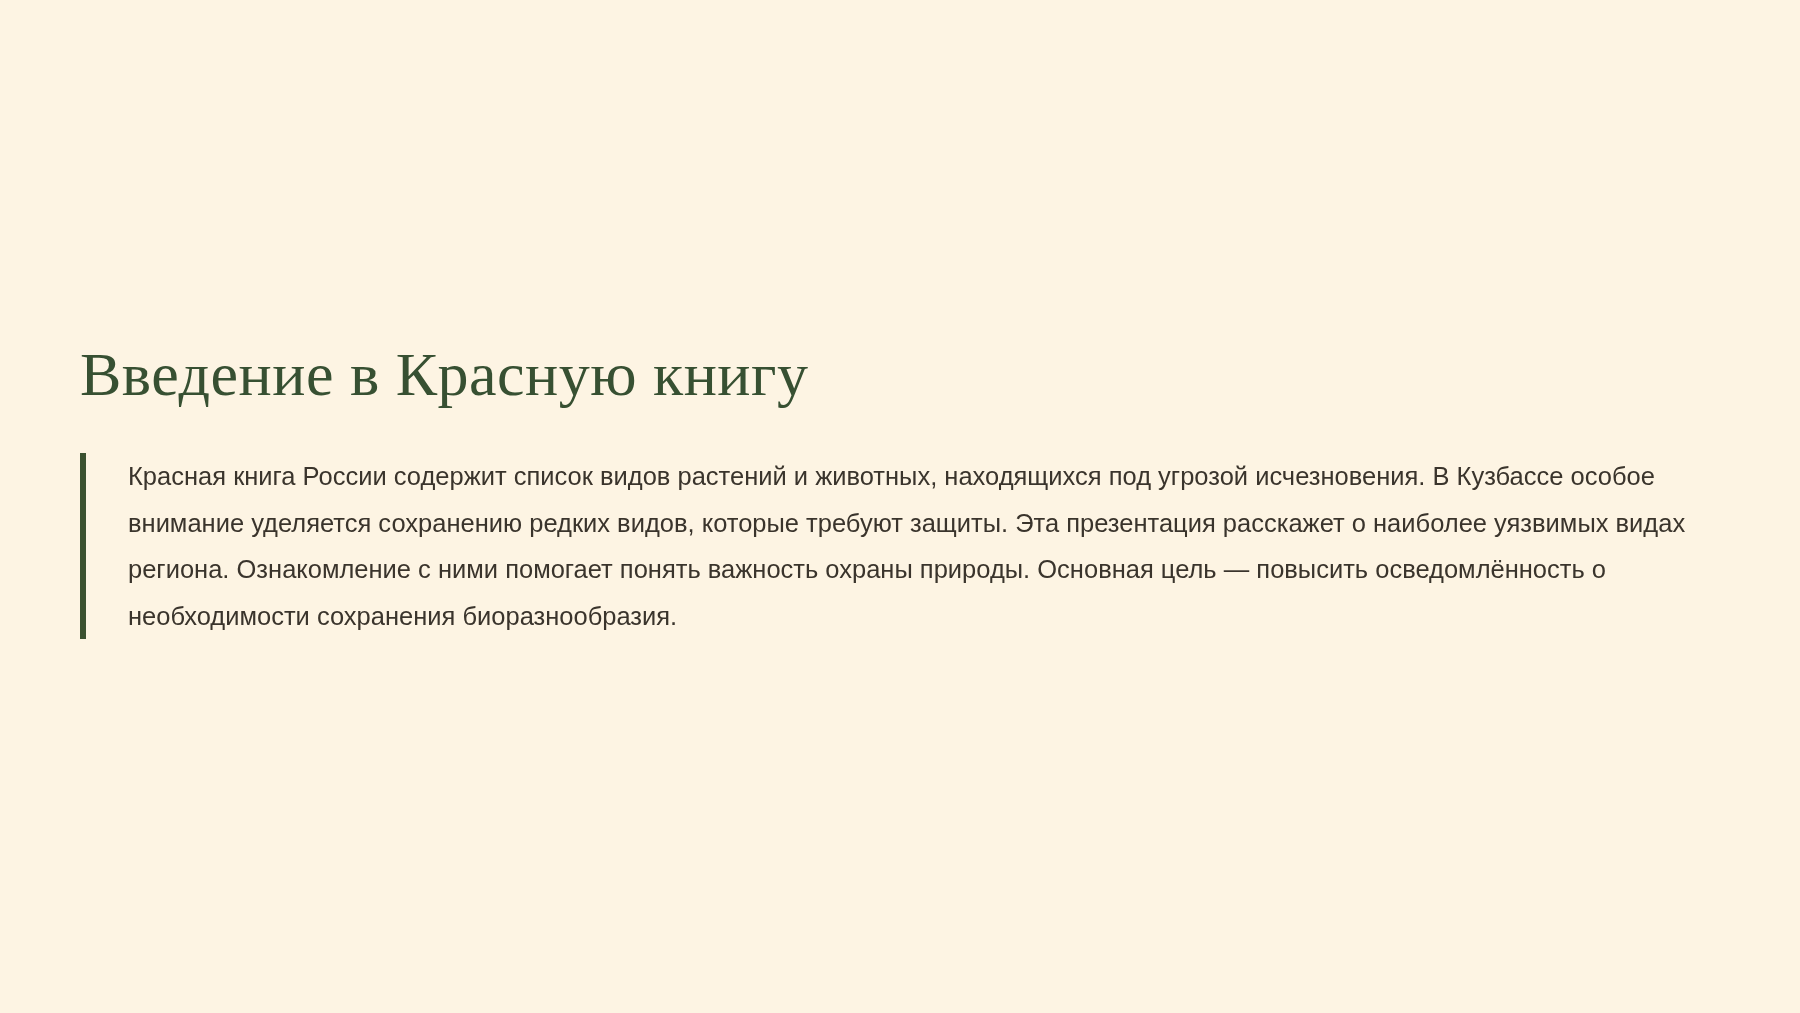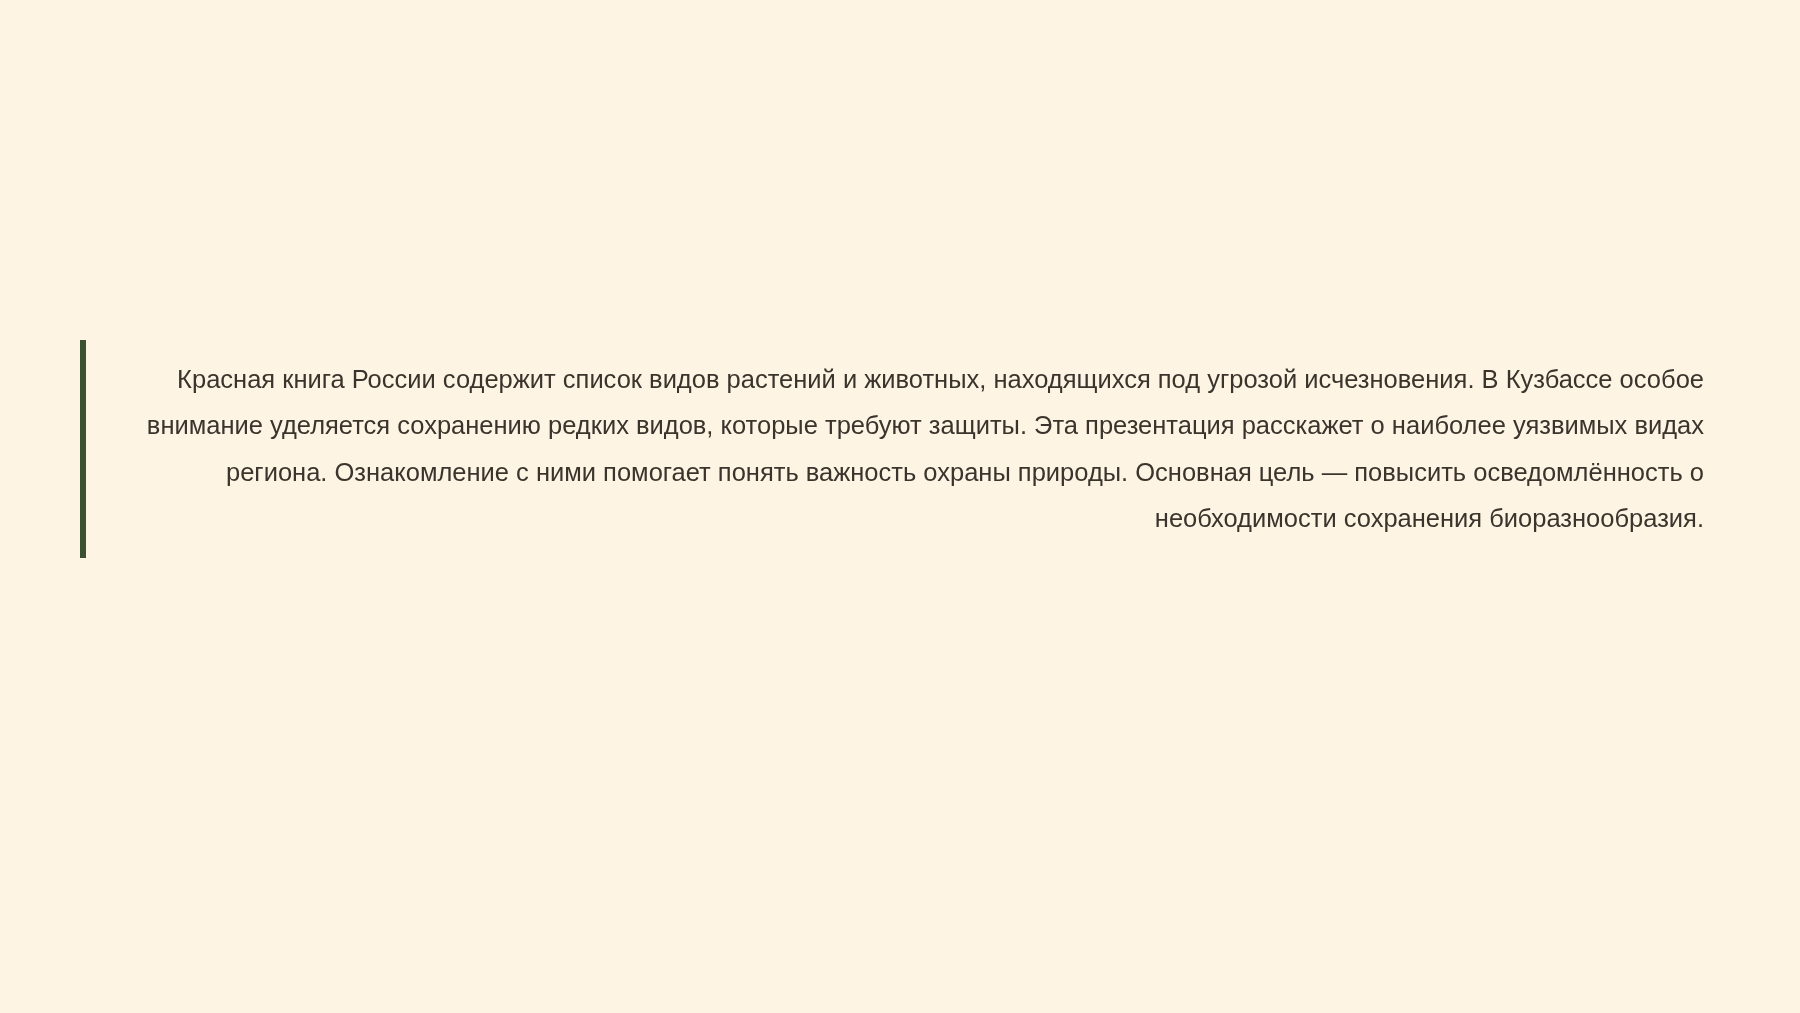--- a/index.html
+++ b/index.html
@@ -55,31 +55,32 @@
   }
 
   .body-text {
     flex: 1 1 auto;
     font-family: "Liberation Sans", "DejaVu Sans", sans-serif;
     font-size: 25.5px;
     line-height: 1.82;
     color: #3a342c;
     font-weight: 400;
     max-width: 1590px;
-    text-align: right;
-    margin: 16px;
+    text-align: left;
+    margin: 0;
   }
 </style>
 </head>
 <body>
 
 <div class="slide">
 
   <div class="slide-content">
 
+    <h1 class="slide-title">Введение в Красную книгу</h1>
 
     <div class="body-block">
 
       <div class="accent-bar"></div>
 
       <p class="body-text">Красная книга России содержит список видов растений и животных, находящихся под угрозой исчезновения. В Кузбассе особое внимание уделяется сохранению редких видов, которые требуют защиты. Эта презентация расскажет о наиболее уязвимых видах региона. Ознакомление с ними помогает понять важность охраны природы. Основная цель — повысить осведомлённость о необходимости сохранения биоразнообразия.</p>
 
     </div>
 
   </div>

